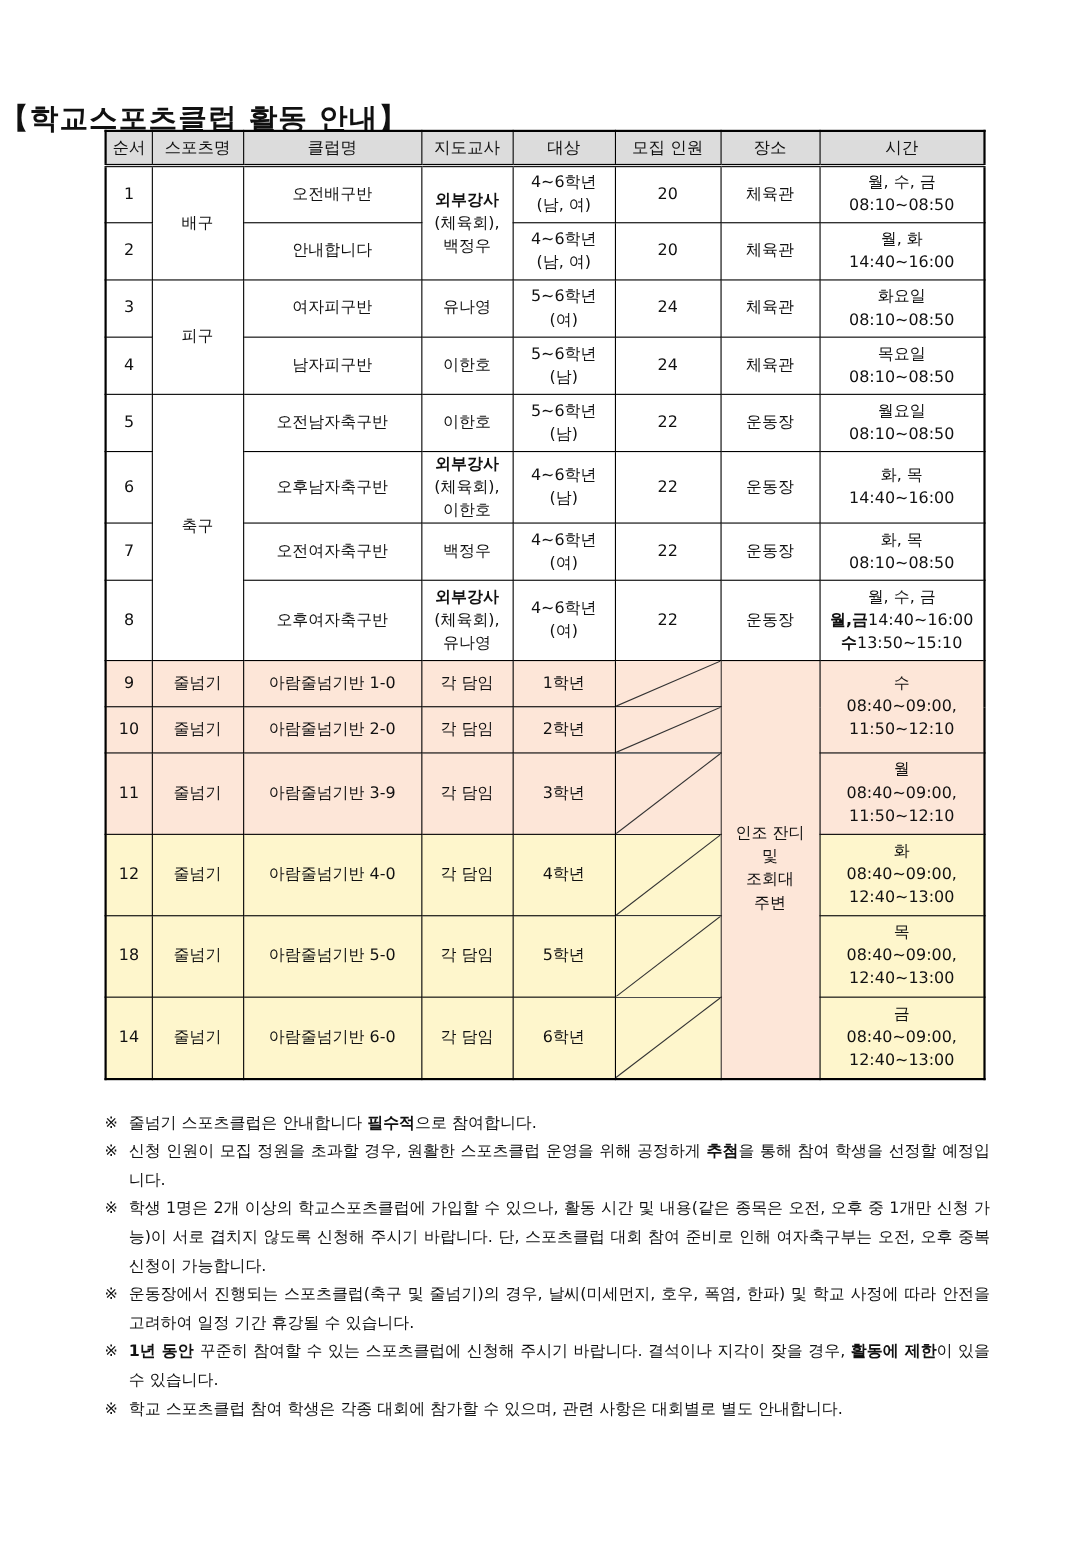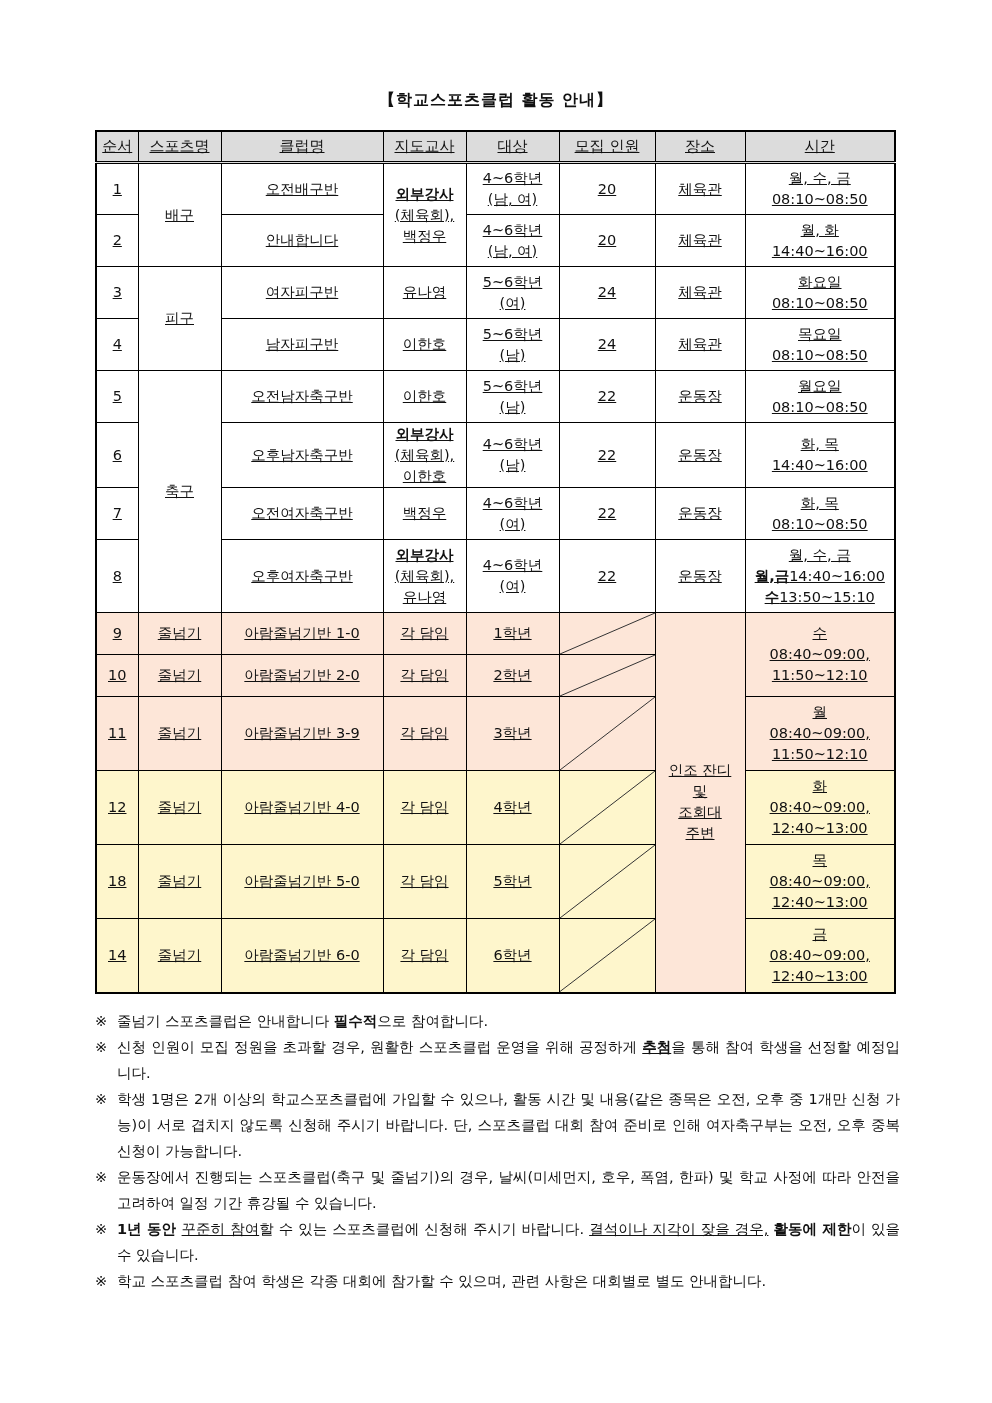--- a/index.html
+++ b/index.html
@@ -1,31 +1,31 @@
 <!DOCTYPE html>
 <html><head>
 <meta charset="utf-8">
 <style>
   html, body { margin: 0; padding: 0; background: #ffffff; }
   body { width: 992px; height: 1403px; position: relative; font-family: "DejaVu Sans", "Liberation Sans", sans-serif; color: #111; }
-  .title { position: absolute; top: 90px; left: 0; width: 992px; text-align: center; font-size: 16px; font-weight: bold; letter-spacing: 1px; }
-  table.main { position: absolute; top: 130px; left: 95px; width: 799px; border-collapse: collapse; table-layout: fixed; font-size: 14.5px; border: 2px solid #000; text-decoration: underline; }
+  .title { position: absolute; top: 90px; left: 0; width: 992px; text-align: left; font-size: 26px; font-weight: bold; letter-spacing: 1px; }
+  table.main { position: absolute; top: 118px; left: 95px; width: 799px; border-collapse: collapse; table-layout: fixed; font-size: 14.5px; border: 2px solid #000; }
   table.main th, table.main td { border: 1px solid #000; text-align: center; vertical-align: middle; padding: 0 2px; line-height: 21px; }
   table.main thead th { background: #dcdcdc; font-weight: normal; height: 29px; border-bottom: 3px double #000; font-size: 15px; }
   .bold { font-weight: bold; }
   tr.peach td { background: #fde6d8; }
   tr.yellow td { background: #fef6cc; }
   td.slash { position: relative; padding: 0; }
   td.slash svg { position: absolute; left: 0; top: 0; width: 100%; height: 100%; }
   td.venue { background: #fde6d8 !important; }
   .notes { position: absolute; top: 1008px; left: 95px; width: 805px; font-size: 14.5px; line-height: 26px; }
   .note { display: flex; }
   .note .mark { width: 22px; flex: none; }
   .note .txt { flex: 1; text-align: justify; }
-  .u { text-decoration: underline; }
+  .u { }
 </style>
 </head>
 <body>
 
 <div class="title">【학교스포츠클럽 활동 안내】</div>
 
 <table class="main">
   <colgroup>
     <col style="width:42px">
       <col style="width:83px">

